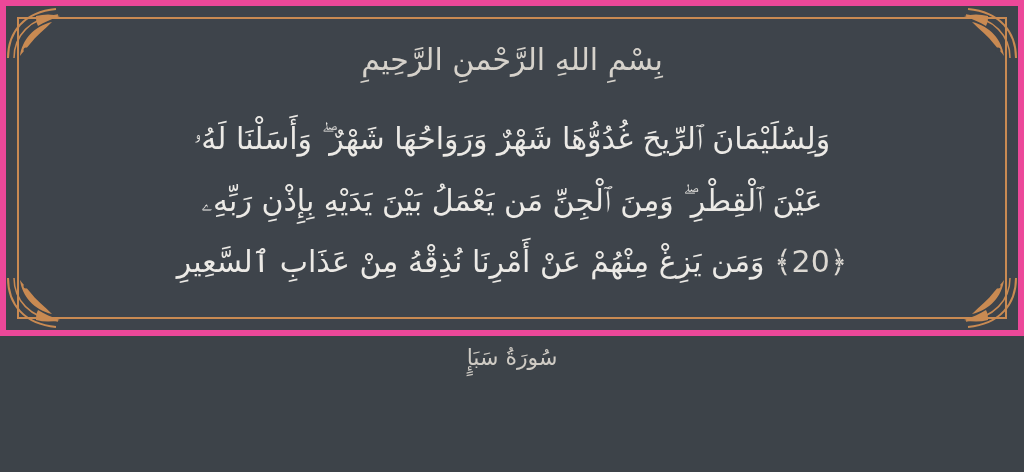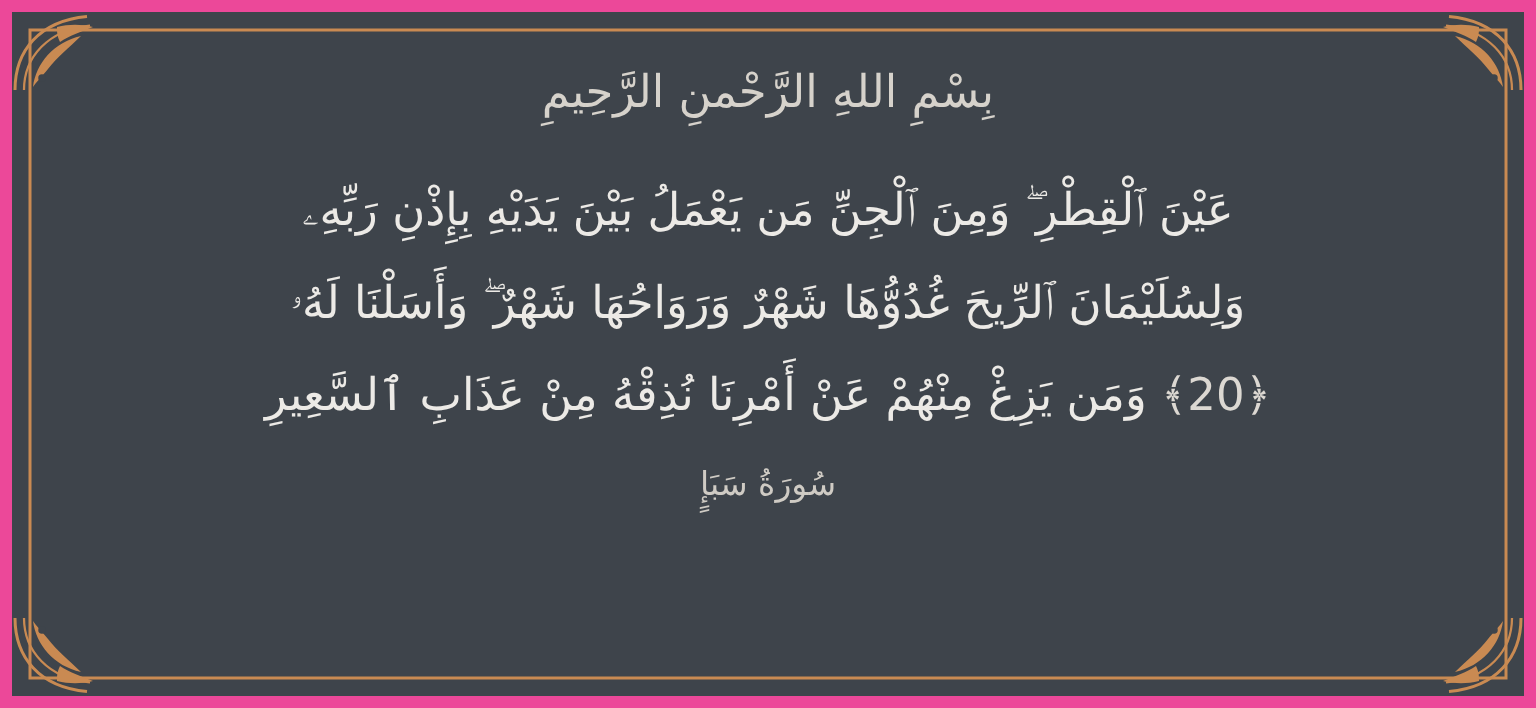--- a/index.html
+++ b/index.html
@@ -10,24 +10,24 @@
   body {
     width: 1024px;
     height: 472px;
     overflow: hidden;
     font-family: "DejaVu Sans", "Liberation Sans", sans-serif;
   }
 
   .frame {
     position: relative;
     width: 1024px;
-    height: 472px;
+    height: 336px;
     box-sizing: border-box;
     background: #3e444b;
-    border: 8px solid #ec4899;
+    border: 6px solid #ec4899;
   }
 
   .frame-inner {
     position: absolute;
     left: 11px;
     top: 11px;
     right: 11px;
     bottom: 11px;
     border: 2px solid #c98a52;
     box-sizing: border-box;
@@ -83,21 +83,21 @@
   .ayah-number {
     color: #dcd8d2;
     font-size: 30px;
   }
 
   .surah {
     color: #cfcbc4;
     font-size: 22px;
     direction: rtl;
     text-align: center;
-    margin-top: 16px;
+    margin-top: 52px;
     font-family: "DejaVu Sans", "Liberation Sans", sans-serif;
   }
 </style>
 </head>
 <body>
 
 <div class="frame">
   <div class="frame-inner"></div>
 
   <div class="corner tl">
@@ -134,22 +134,22 @@
       <path d="M14 50 C16 34 28 20 46 16 C38 24 30 30 24 38 C20 43 16 47 14 50 Z" fill="#c98a52"></path>
       <path d="M30 10 C38 8 46 8 54 10 C46 13 38 16 32 20 C30 16 30 13 30 10 Z" fill="#c98a52"></path>
       <circle cx="20" cy="44" r="2.5" fill="#3e444b"></circle>
     </svg>
   </div>
 
   <div class="content">
     <div class="basmala">بِسْمِ اللهِ الرَّحْمنِ الرَّحِيمِ</div>
 
     <div class="ayah">
+      <div>وَلِسُلَيْمَانَ ٱلرِّيحَ غُدُوُّهَا شَهْرٌ وَرَوَاحُهَا شَهْرٌ ۖ وَأَسَلْنَا لَهُۥ</div>
       <div>عَيْنَ ٱلْقِطْرِ ۖ وَمِنَ ٱلْجِنِّ مَن يَعْمَلُ بَيْنَ يَدَيْهِ بِإِذْنِ رَبِّهِۦ</div>
-      <div>وَلِسُلَيْمَانَ ٱلرِّيحَ غُدُوُّهَا شَهْرٌ وَرَوَاحُهَا شَهْرٌ ۖ وَأَسَلْنَا لَهُۥ</div>
       <div>
         <span class="ayah-number">﴿20﴾</span>
         <span>وَمَن يَزِغْ مِنْهُمْ عَنْ أَمْرِنَا نُذِقْهُ مِنْ عَذَابِ ٱلسَّعِيرِ</span>
       </div>
     </div>
 
     <div class="surah">سُورَةُ سَبَإٍ</div>
   </div>
 </div>
 

